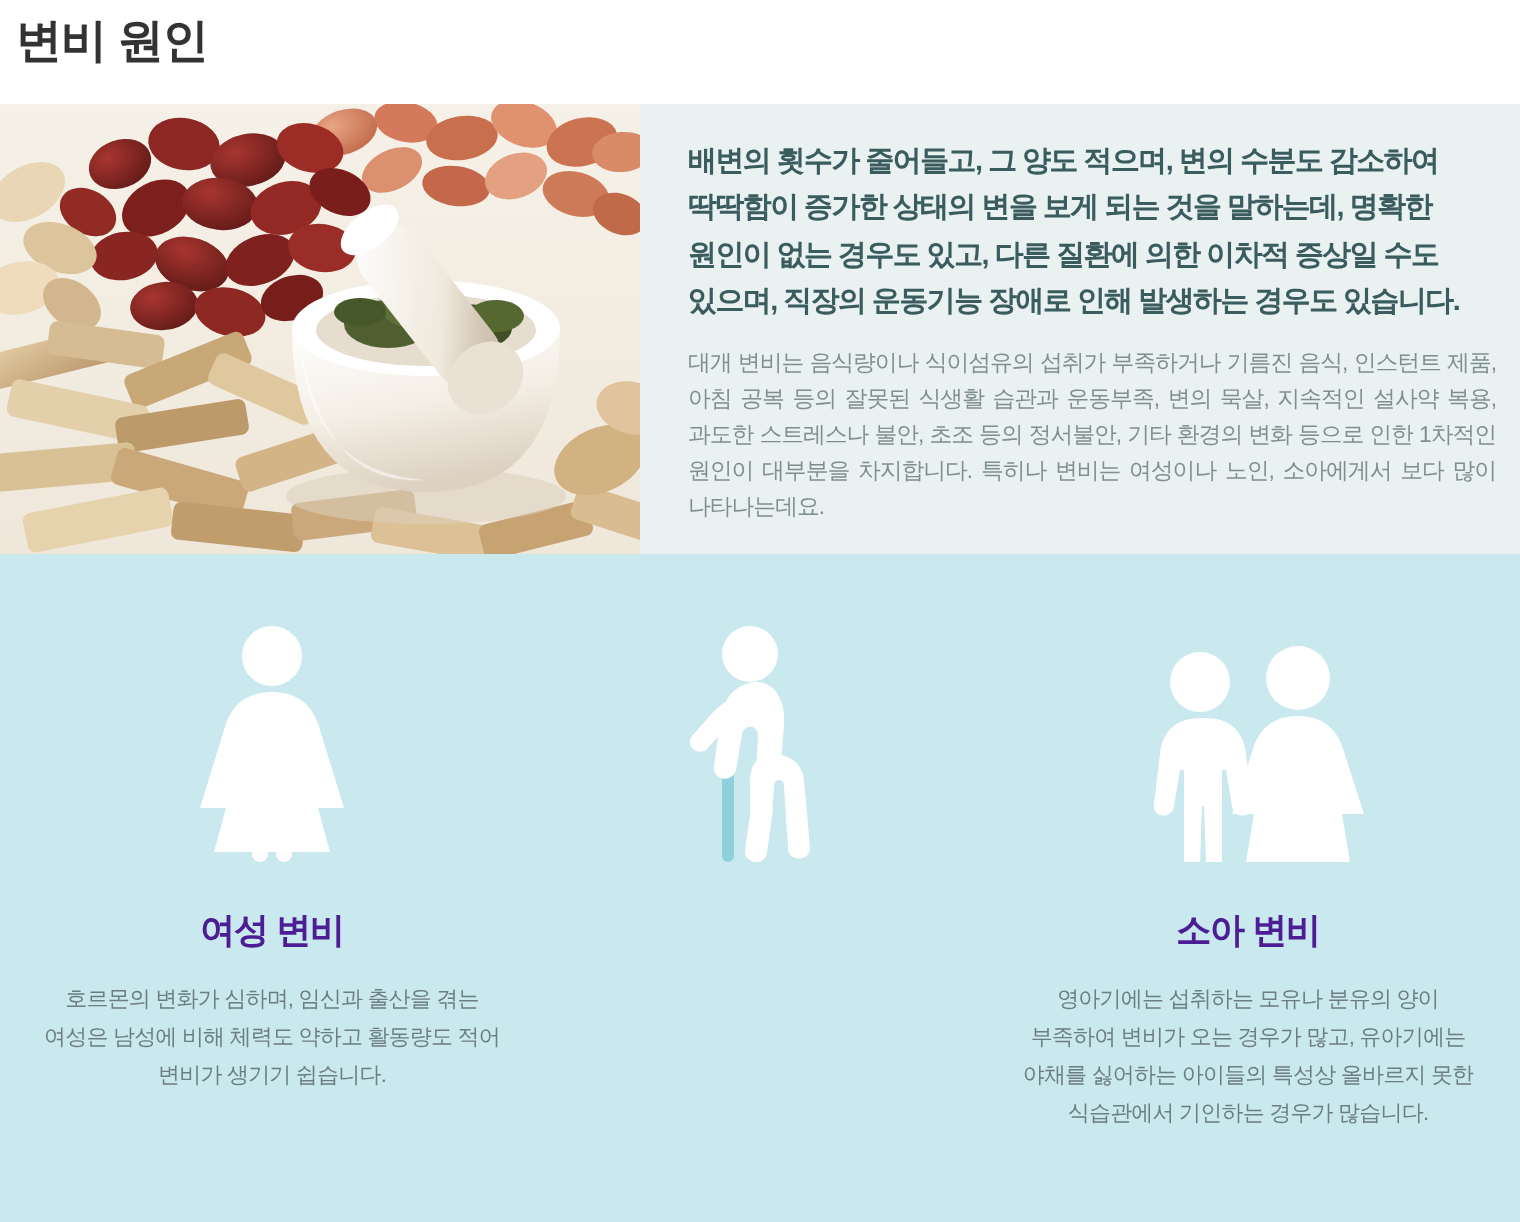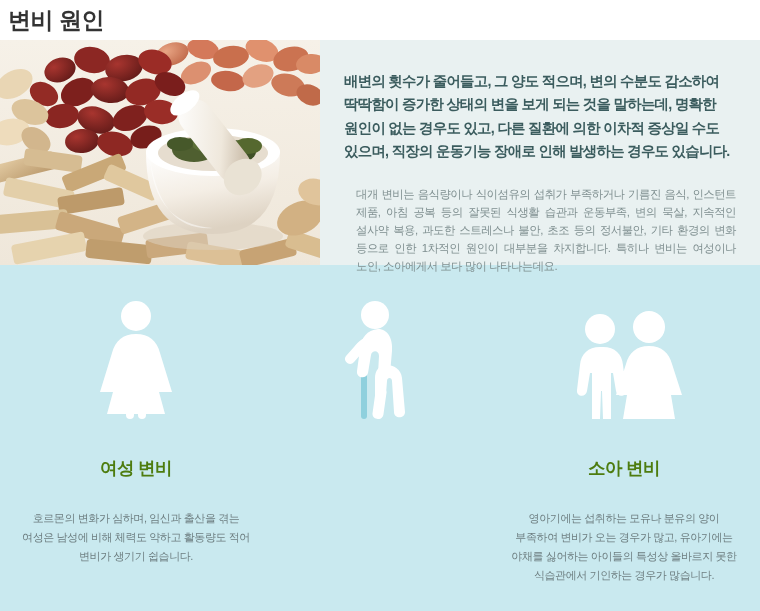--- a/index.html
+++ b/index.html
@@ -14,21 +14,21 @@
     overflow: hidden;
   }
 
   
   .page-title {
     font-size: 23px;
     font-weight: bold;
     color: #333333;
     letter-spacing: -0.5px;
     padding: 4px 0 0 8px;
-    height: 40px;
+    height: 52px;
     line-height: 32px;
     box-sizing: border-box;
   }
 
   
   .intro-band {
     position: relative;
     height: 225px;
     background: #e9f1f1;
   }
@@ -48,30 +48,30 @@
   }
   .intro-copy {
     position: absolute;
     left: 344px;
     top: 0;
     width: 404px;
     height: 225px;
   }
   .intro-lead {
     margin: 0;
-    padding-top: 30px;
+    padding-top: 18px;
     font-size: 14.4px;
     line-height: 1.62;
     color: #3b5c5e;
     font-weight: bold;
     letter-spacing: -0.7px;
     word-break: keep-all;
   }
   .intro-sub {
-    margin: 12px;
+    margin: 0;
     padding-top: 10px;
     font-size: 11.4px;
     line-height: 1.58;
     color: #7f8f90;
     letter-spacing: -0.5px;
     word-break: keep-all;
     text-align: justify;
   }
 
   
@@ -92,25 +92,25 @@
   .card-icon {
     height: 120px;
     display: flex;
     align-items: flex-end;
     justify-content: center;
   }
   .card-icon svg {
     display: block;
   }
   .card-title {
-    margin: 15px;
+    margin: 0;
     padding-top: 22px;
     font-size: 17.5px;
     font-weight: bold;
-    color: #4d7c0f;
+    color: #4c1d95;
     letter-spacing: -0.6px;
   }
   .card-text {
     margin: 0;
     padding-top: 14px;
     font-size: 11px;
     line-height: 1.72;
     color: #6d7e80;
     letter-spacing: -0.4px;
     word-break: keep-all;

